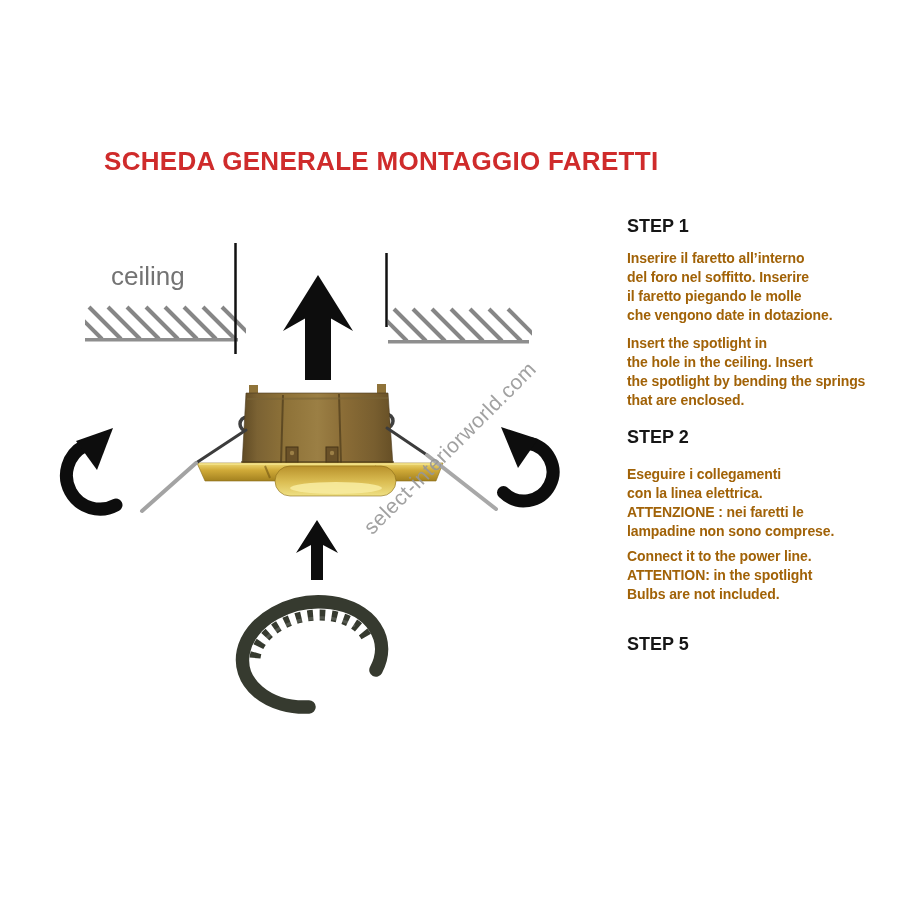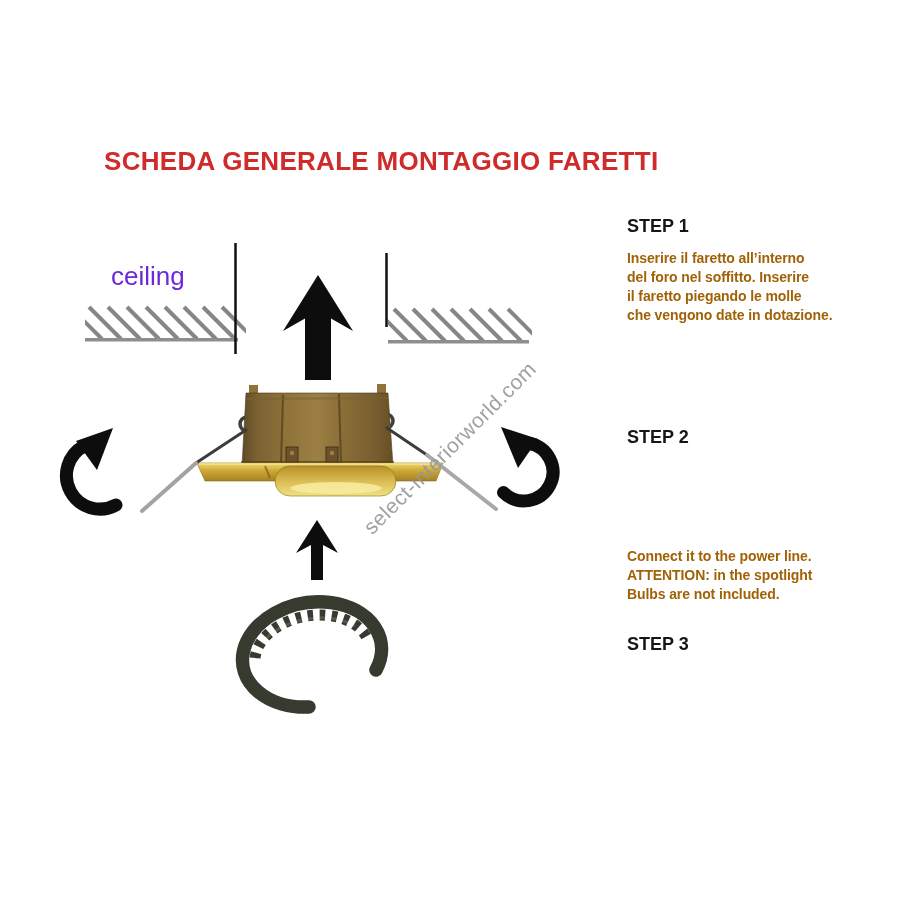--- a/index.html
+++ b/index.html
@@ -1,20 +1,20 @@
 <!DOCTYPE html>
 <html><head>
 <meta charset="utf-8">
 <style>
   html,body{margin:0;padding:0;background:#ffffff;}
   .canvas{position:relative;width:900px;height:900px;background:#ffffff;overflow:hidden;
           font-family:"Liberation Sans",sans-serif;}
   .page-title{position:absolute;left:80px;top:146px;font-size:26px;font-weight:bold;
           color:#cf2b2b;letter-spacing:.3px;white-space:nowrap;margin-left:24px;}
-  .ceiling-label{position:absolute;left:111px;top:261px;font-size:26px;color:#6d28d9;}
+  .ceiling-label{position:absolute;left:111px;top:261px;font-size:26px;color:#737373;}
   .svg-layer{position:absolute;left:0;top:0;width:900px;height:900px;}
   .watermark{position:absolute;left:300px;top:436px;width:300px;text-align:center;
           font-size:21px;color:#979797;opacity:.9;letter-spacing:.5px;
           transform:rotate(-45deg);}
   .steps{position:absolute;left:627px;top:0;width:268px;height:900px;color:#161616;margin-top:36px;}
   .step-heading{position:absolute;left:0;font-size:18px;font-weight:bold;white-space:nowrap;}
   .step-para{position:absolute;left:0;font-size:14px;font-weight:bold;line-height:19px;
           white-space:pre-line;letter-spacing:-0.1px;color:#a16207;}
   .h1{top:180px}.p1it{top:213px}.p1en{top:298px}
   .h2{top:391px}.p2it{top:429px}.p2en{top:511px}
@@ -149,22 +149,30 @@
   </svg>
 
   <div class="watermark">select-interiorworld.com</div>
 
   <div class="steps">
     <div class="step-heading h1">STEP 1</div>
     <div class="step-para p1it">Inserire il faretto all’interno
 del foro nel soffitto. Inserire
 il faretto piegando le molle
 che vengono date in dotazione.</div>
+    <div class="step-para p1en">Insert the spotlight in
+the hole in the ceiling. Insert
+the spotlight by bending the springs
+that are enclosed.</div>
 
     <div class="step-heading h2">STEP 2</div>
+    <div class="step-para p2it">Eseguire i collegamenti
+con la linea elettrica.
+ATTENZIONE : nei faretti le
+lampadine non sono comprese.</div>
     <div class="step-para p2en">Connect it to the power line.
 ATTENTION: in the spotlight
 Bulbs are not included.</div>
 
-    <div class="step-heading h3">STEP 3</div>
+    <div class="step-heading h3">STEP 5</div>
   </div>
 
 </div>
 
 </body></html>

